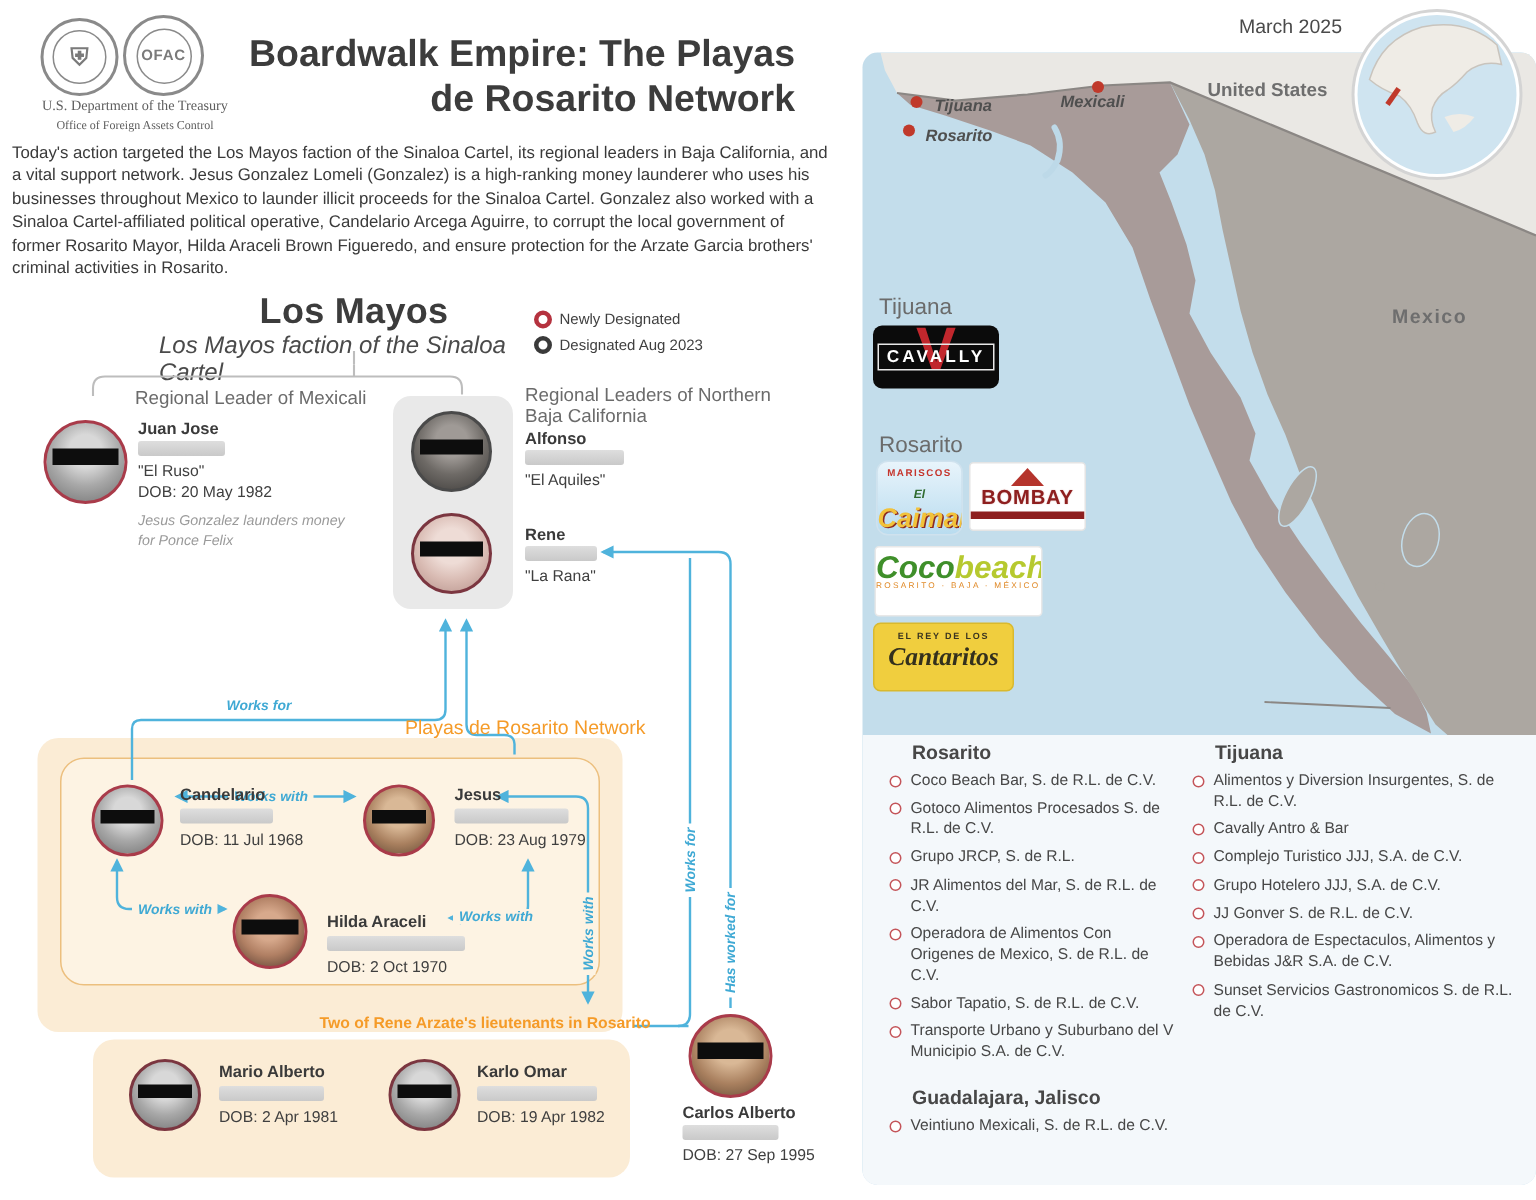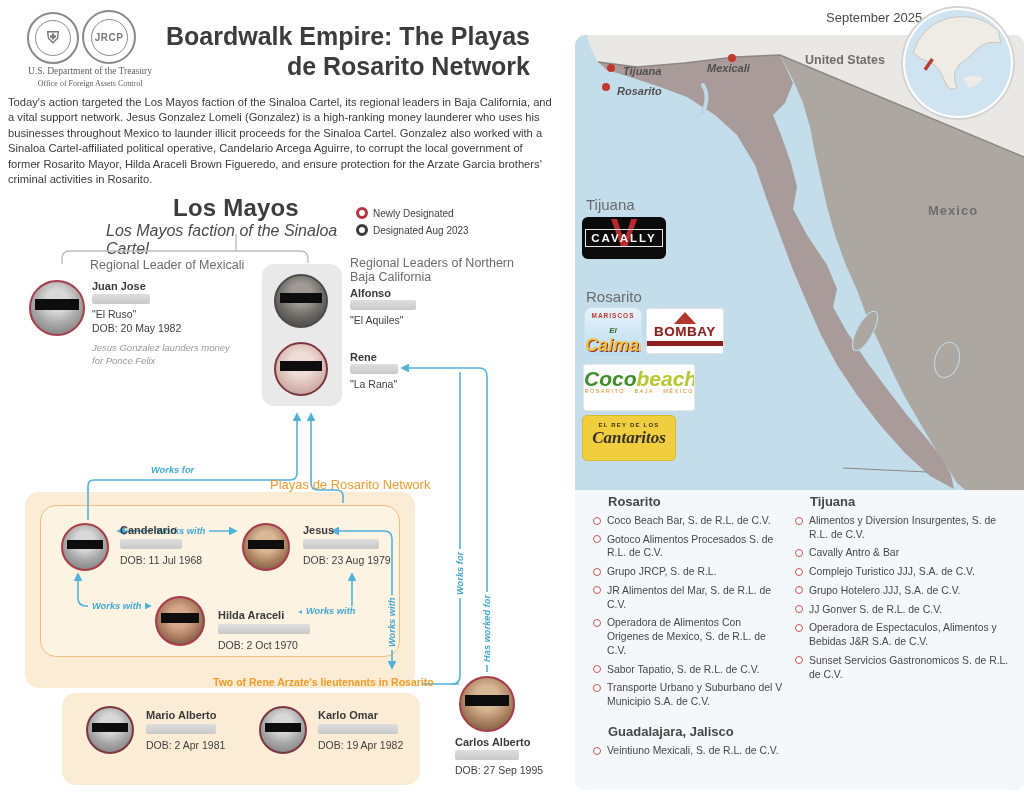--- a/index.html
+++ b/index.html
@@ -55,38 +55,38 @@
   .logo-cavally .word{position:relative;font-size:11.5px;font-weight:bold;letter-spacing:2px;border:1px solid #e9e9e9;padding:2px 5px;}
   .logo-caiman{background:linear-gradient(180deg,#e8f4fb,#b9dcef);border-radius:8px;border:1px solid #cfe2ee;text-align:center;overflow:hidden;}
   .caiman-top{font-size:6.5px;font-weight:bold;color:#c5352d;letter-spacing:1px;margin-top:4px;}
   .caiman-el{font-size:8px;font-style:italic;color:#2f6b2f;font-weight:bold;}
   .caiman-name{font-size:18px;font-weight:bold;font-style:italic;color:#f2c23a;text-shadow:1px 1px 0 #8c2b23;margin-top:-2px;}
   .caiman-band{background:#f0b32a;height:7px;margin-top:3px;}
   .logo-bombay{background:#fff;border:1px solid #e4e4e4;border-radius:3px;text-align:center;overflow:hidden;}
   .bombay-icon{width:0;height:0;margin:3px auto 0;border-left:11px solid transparent;border-right:11px solid transparent;border-bottom:12px solid #b5342c;}
   .bombay-word{font-size:13.5px;font-weight:bold;color:#8e1f1f;letter-spacing:.5px;text-shadow:0 0 1px #d9b1ae;}
   .bombay-band{background:#8e1f1f;height:5px;margin-top:2px;}
-  .logo-coco{background:#fff;border:1px solid #e8e8e8;border-radius:3px;text-align:right;overflow:hidden;}
+  .logo-coco{background:#fff;border:1px solid #e8e8e8;border-radius:3px;text-align:left;overflow:hidden;}
   .coco-a{font-size:21px;font-weight:bold;font-style:italic;color:#3f8f2a;}
   .coco-b{font-size:21px;font-weight:bold;font-style:italic;color:#b6c92f;}
   .coco-sub{font-size:5.5px;letter-spacing:1.5px;color:#e08a28;margin-top:-3px;}
   .logo-cant{background:#f0ce3e;border-radius:5px;text-align:center;border:1px solid #d9b92e;overflow:hidden;}
   .cant-top{font-size:6px;font-weight:bold;letter-spacing:1.2px;color:#3a3520;margin-top:6px;}
   .cant-name{font-family:"Liberation Serif",serif;font-size:17px;font-weight:bold;font-style:italic;color:#33301d;margin-top:0px;}
 </style>
 </head>
 <body>
 
 <div id="page">
 
   <div class="abs seal" style="left:27px;top:12px;width:52px;height:52px;">
     <div class="seal-inner" style="font-size:16px;">⛨</div>
   </div>
   <div class="abs seal" style="left:82px;top:10px;width:54px;height:54px;border-width:2.5px;">
-    <div class="seal-inner" style="font-size:10px;letter-spacing:.5px;">JRCP</div>
+    <div class="seal-inner" style="font-size:10px;letter-spacing:.5px;">OFAC</div>
   </div>
   <div class="abs agency serif" style="left:0px;top:66px;width:180px;font-size:9.5px;">U.S. Department of the Treasury</div>
   <div class="abs agency serif" style="left:0px;top:79px;width:180px;font-size:8px;">Office of Foreign Assets Control</div>
 
   <div class="abs main-title" style="left:110px;top:22px;width:420px;">
     <div>Boardwalk Empire: The Playas</div>
     <div>de Rosarito Network</div>
   </div>
 
   <div class="abs intro" style="left:8px;top:95px;width:548px;">Today's action targeted the Los Mayos faction of the Sinaloa Cartel, its regional leaders in Baja California, and a vital support network.  Jesus Gonzalez Lomeli (Gonzalez) is a high-ranking money launderer who uses his businesses throughout Mexico to launder illicit proceeds for the Sinaloa Cartel.  Gonzalez also worked with a Sinaloa Cartel-affiliated political operative, Candelario Arcega Aguirre, to corrupt the local government of former Rosarito Mayor, Hilda Araceli Brown Figueredo, and ensure protection for the Arzate Garcia brothers' criminal activities in Rosarito.</div>
@@ -200,21 +200,21 @@
   <span class="abs redact" style="left:318px;top:724px;width:80px;height:10px;"></span>
   <div class="abs p-sub" style="left:318px;top:739px;">DOB: 19 Apr 1982</div>
 
   <div class="abs photo ring-red skin-warm" style="left:459px;top:676px;width:56px;height:56px;">
       <div class="bar"></div>
     </div>
   <div class="abs p-name" style="left:455px;top:736px;">Carlos Alberto</div>
   <span class="abs redact" style="left:455px;top:750px;width:64px;height:10px;"></span>
   <div class="abs p-sub" style="left:455px;top:764px;">DOB: 27 Sep 1995</div>
 
-  <div class="abs date-label" style="left:826px;top:10px;">September 2025</div>
+  <div class="abs date-label" style="left:826px;top:10px;">March 2025</div>
 
   <div class="abs" id="map-panel">
     <svg width="449" height="755" viewBox="0 0 449 755">
       <polygon points="12,0 449,0 449,122 205,20 160,22 110,28 62,32 23,27 15,12" fill="#eae8e4"></polygon>
       <polygon points="23,27 62,32 110,28 160,22 205,20 218,48 210,68 198,80 206,100 216,128 222,152 218,174 232,200 252,230 262,254 258,272 272,297 292,327 312,354 332,380 352,404 368,424 376,440 379,454 355,441 330,418 305,390 282,360 262,330 246,300 232,268 218,235 205,200 192,165 180,130 162,100 140,80 112,62 85,52 55,42 32,35" fill="#a89b99"></polygon>
       <polygon points="449,122 449,455 390,455 382,448 372,432 358,410 345,388 330,362 318,338 305,310 292,282 282,255 270,228 260,200 252,172 246,145 240,118 235,92 228,68 218,45 205,20" fill="#aca7a1"></polygon>
       <polyline points="23,27 62,32 110,28 160,22 205,20 449,122" fill="none" stroke="#8b8784" stroke-width="1.5"></polyline>
       <line x1="268" y1="433" x2="352" y2="437" stroke="#8b8784" stroke-width="1.2"></line>
       <ellipse cx="290" cy="296" rx="8" ry="22" transform="rotate(28 290 296)" fill="#aca7a1" stroke="#c3ddeb" stroke-width="1"></ellipse>
       <ellipse cx="372" cy="325" rx="12" ry="18" transform="rotate(15 372 325)" fill="#aca7a1" stroke="#c3ddeb" stroke-width="1"></ellipse>

